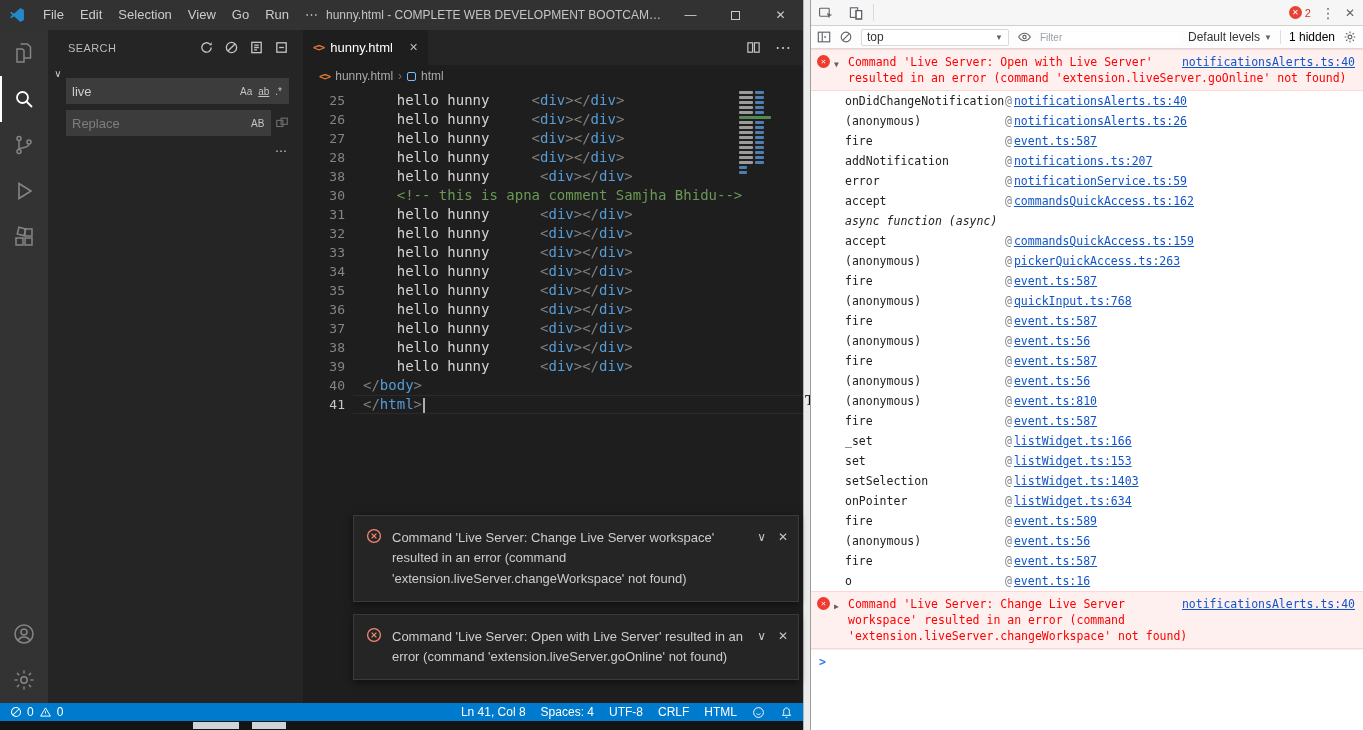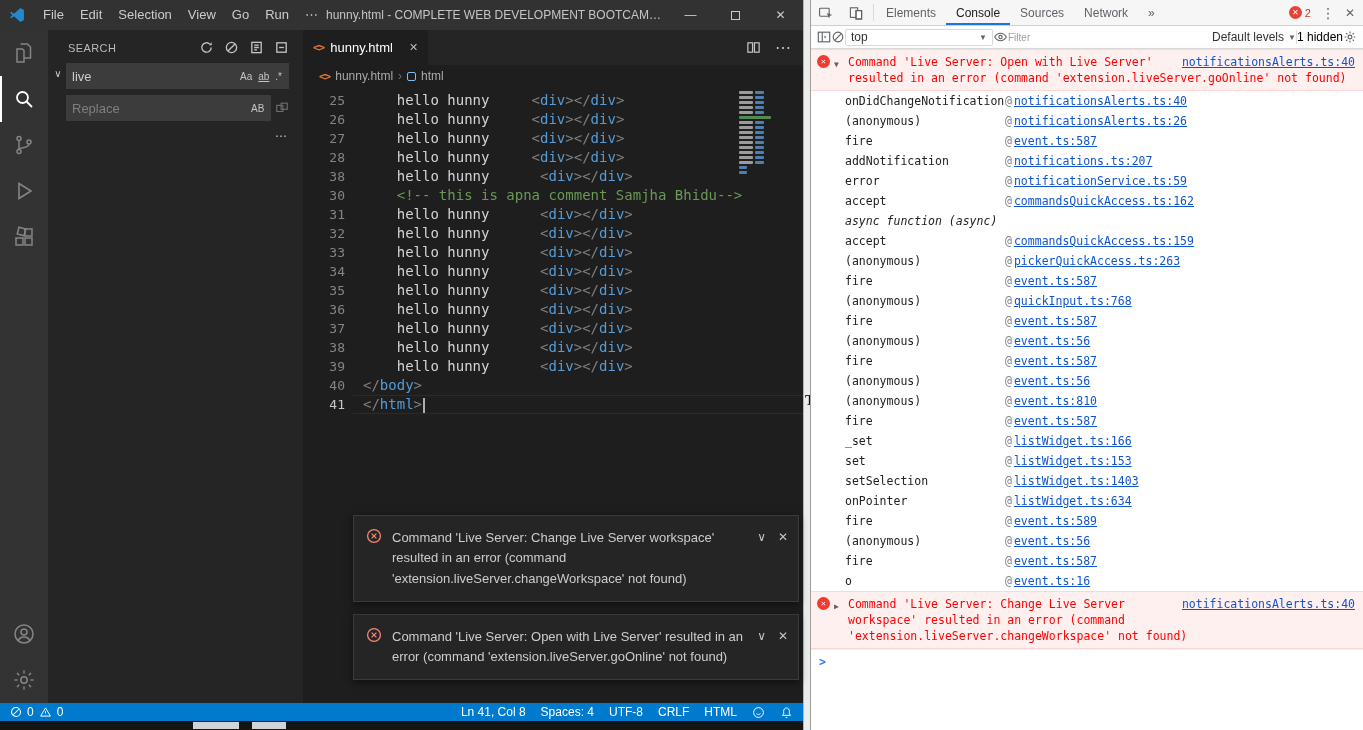--- a/index.html
+++ b/index.html
@@ -24,21 +24,21 @@
   .act-icon { width:48px; height:46px; display:flex; align-items:center; justify-content:center; color:#858585; }
   .act-icon.active { color:#ffffff; box-shadow:inset 2px 0 0 #ffffff; }
   .act-spacer { flex:1; }
 
   .sidebar { flex:0 0 255px; background:#252526; color:#cccccc; overflow:hidden; }
   .sidebar-header { display:flex; align-items:center; padding:10px 14px 8px 20px; }
   .sh-title { flex:1; font-size:11px; color:#bbbbbb; letter-spacing:.4px; }
   .header-icons { display:flex; gap:10px; color:#c5c5c5; }
   .search-body { display:flex; padding:0 14px 0 2px; }
   .toggle-replace { width:16px; padding-top:5px; text-align:center; color:#cccccc; font-size:10px; }
-  .inputs { flex:1; min-width:0; }
+  .inputs { flex:1; min-width:0;margin-top:15px; }
   .vs-input { background:#3c3c3c; height:26px; display:flex; align-items:center; padding:0 4px 0 6px; margin-bottom:6px; }
   .vs-input input { flex:1; min-width:0; background:transparent; border:none; outline:none; color:#cccccc; font-size:13px; font-family:"Liberation Sans",sans-serif; }
   .vs-input input::placeholder { color:#7f7f7f; }
   .opt { font-size:10px; color:#c5c5c5; padding:2px 3px; border-radius:3px; white-space:nowrap; }
   .opt.u { text-decoration:underline; }
   .replace-row { display:flex; align-items:center; gap:4px; }
   .replace-row .vs-input { flex:1; }
   .replace-all { color:#6d6d6d; padding-bottom:6px; }
   .search-details { text-align:right; color:#c5c5c5; padding:2px 2px 0 0; font-size:12px; }
 
@@ -94,21 +94,21 @@
   .dt-sep { width:1px; background:#dadada; margin:4px 2px; }
   .dt-tabs { display:flex; align-items:stretch; }
   .dt-tab { display:flex; align-items:center; padding:0 10px; color:#5f6368; }
   .dt-tab.active { color:#202124; box-shadow:inset 0 -2px 0 #1a73e8; }
   .dt-tab-right { margin-left:auto; display:flex; align-items:center; gap:10px; padding:0 8px; }
   .err-badge { display:flex; align-items:center; gap:3px; color:#d93025; font-size:11px; }
   .err-badge-dot { width:13px; height:13px; border-radius:50%; background:#e94235; color:#fff; font-size:8px; line-height:13px; text-align:center; }
   .dt-kebab { color:#5f6368; font-size:14px; }
   .dt-close { color:#5f6368; font-size:12px; }
 
-  .dt-toolbar { flex:0 0 23px; background:#fdfdfd; border-bottom:1px solid #d9d9d9; display:flex; align-items:center; padding:0 6px; font-size:12px; color:#333; }
+  .dt-toolbar { flex:0 0 23px; background:#fdfdfd; border-bottom:1px solid #d9d9d9; display:flex; align-items:center; gap:8px; padding:0 6px; font-size:12px; color:#333; }
   .dt-select { display:flex; align-items:center; justify-content:space-between; width:148px; height:17px; border:1px solid #d9d9d9; border-radius:2px; padding:0 5px; background:#fff; color:#333; }
   .dt-select .dd { font-size:8px; color:#5f6368; }
   .dt-filter { flex:1; border:none; outline:none; font-size:10px; color:#333; font-family:"Liberation Sans",sans-serif; }
   .dt-filter::placeholder { color:#9aa0a6; }
   .dt-levels { display:flex; align-items:center; gap:4px; color:#333; white-space:nowrap; }
   .dt-levels .dd { font-size:8px; color:#5f6368; }
   .dt-divider { width:1px; height:14px; background:#ddd; }
   .dt-hidden { color:#000000; white-space:nowrap; }
 
   .dt-console { flex:1; font-family:"DejaVu Sans Mono",monospace; font-size:11.5px; color:#202124; overflow:hidden; }
@@ -522,27 +522,20 @@
           </svg>
       </span>
       <span class="dt-toolicon">
         <svg width="16" height="16" viewBox="0 0 20 20" fill="none" stroke="currentColor" stroke-width="1.4">
             <rect x="3" y="3.5" width="9" height="12"></rect>
             <rect x="10" y="7" width="7" height="10.5" fill="#fff"></rect>
             <rect x="10" y="7" width="7" height="10.5"></rect>
           </svg>
       </span>
       <span class="dt-sep"></span>
-      <div class="dt-tabs">
-          <div class="dt-tab">Elements</div>
-          <div class="dt-tab active">Console</div>
-          <div class="dt-tab">Sources</div>
-          <div class="dt-tab">Network</div>
-          <div class="dt-tab">»</div>
-        </div>
       <div class="dt-tab-right">
         <span class="err-badge">
           <span class="err-badge-dot">✕</span>
           <span>2</span>
         </span>
         <span class="dt-kebab">⋮</span>
         <span class="dt-close">✕</span>
       </div>
     </div>
 

